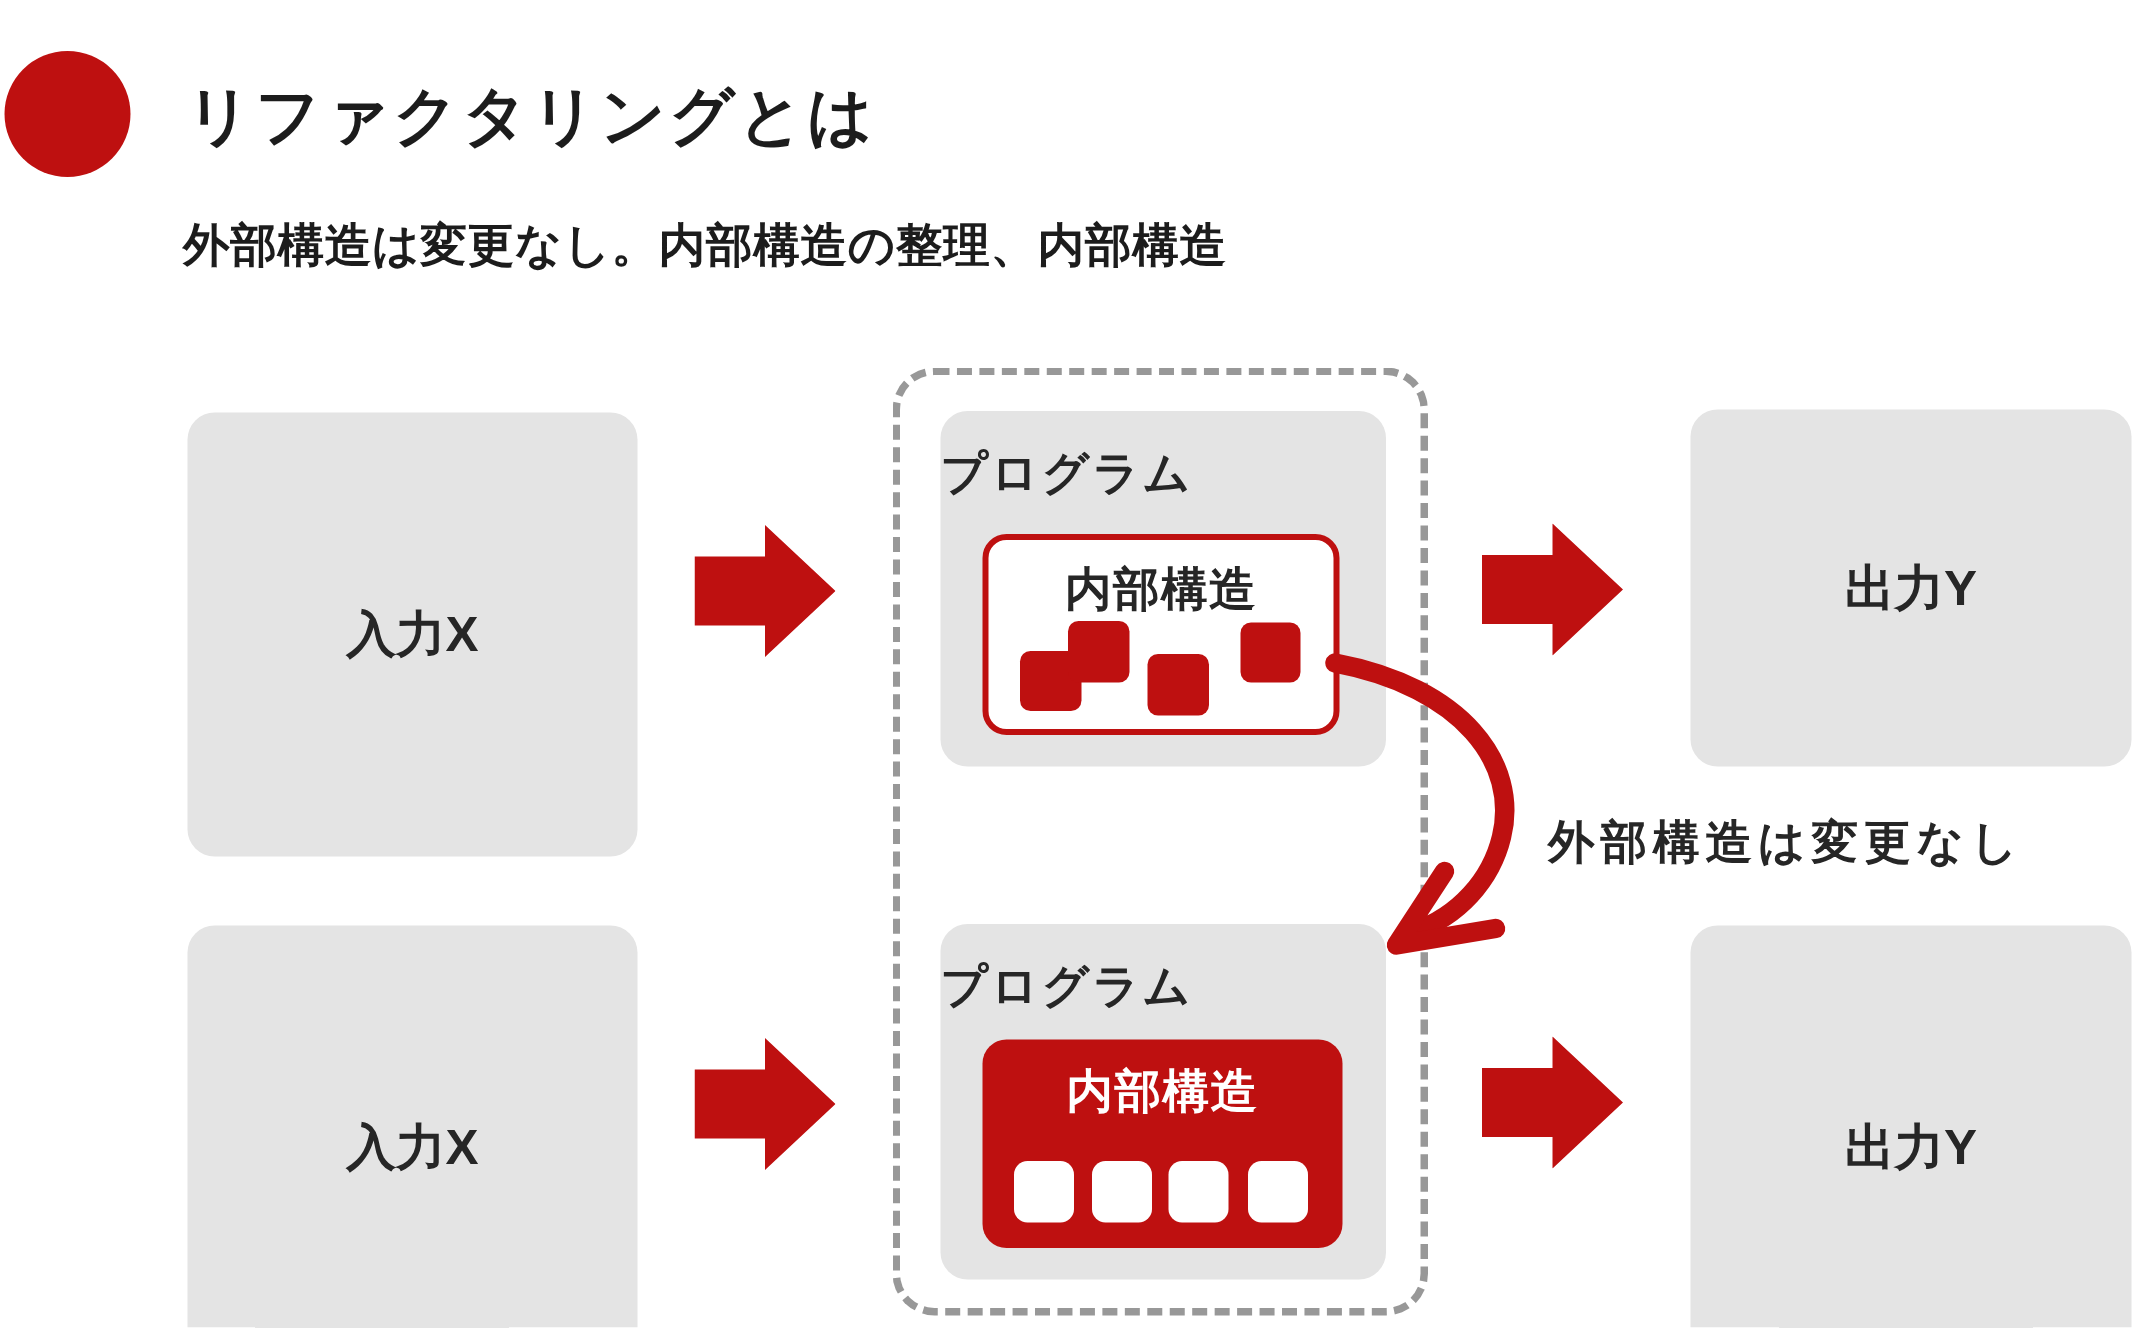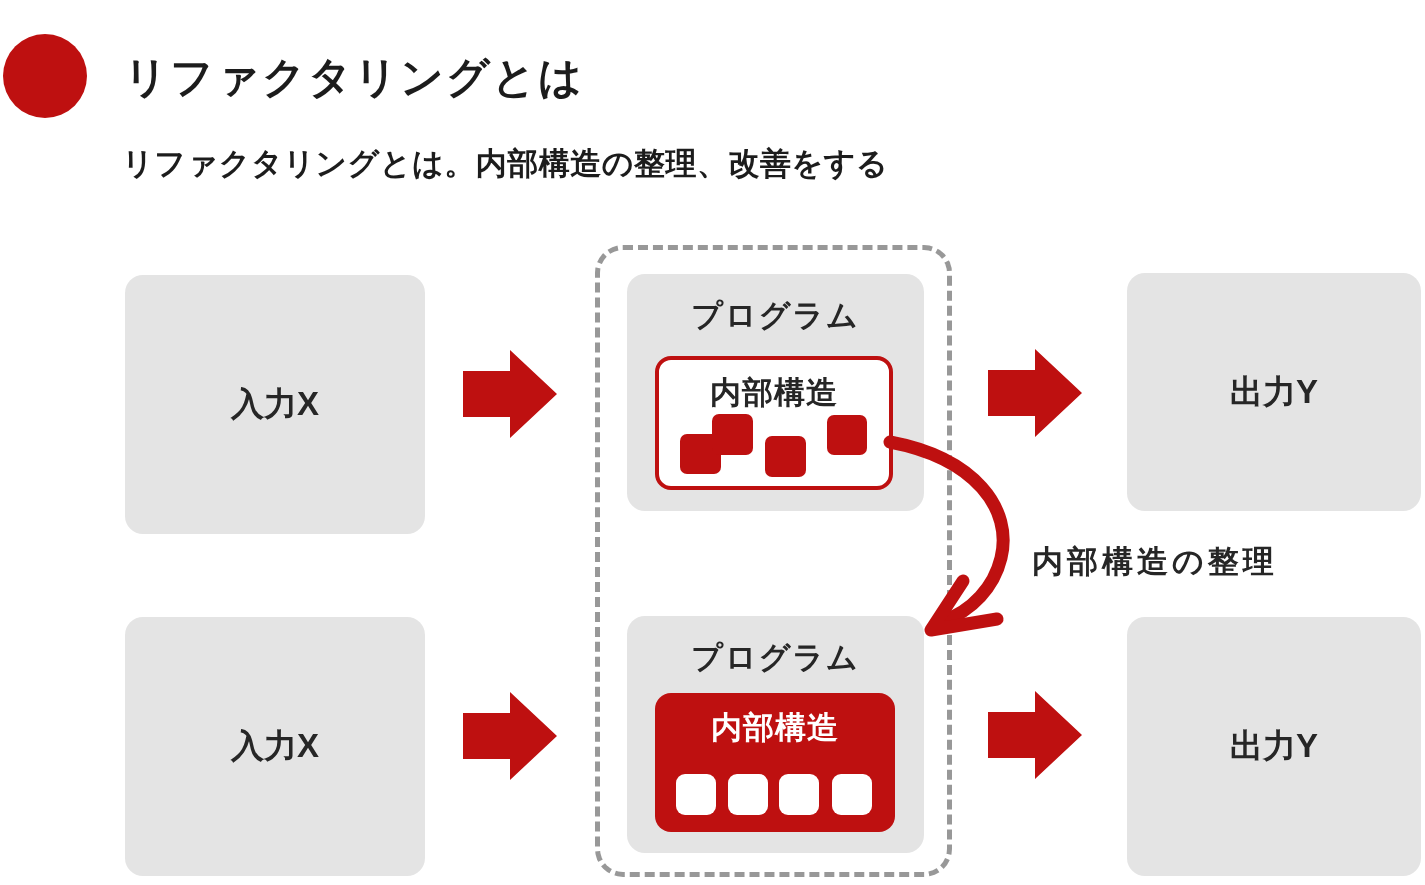--- a/index.html
+++ b/index.html
@@ -42,21 +42,21 @@
     left: 122px; top: 143px;
     font-size: 31px;
     font-weight: 700;
     letter-spacing: 0.5px;
     color: #1c1c1c;
     white-space: nowrap;
   }
   
   .side-box {
     position: absolute;
-    width: 300px; height: 259px;
+    width: 300px; height: 296px;
     background: var(--gray);
     border-radius: 18px;
     display: flex;
     align-items: center;
     justify-content: center;
     font-size: 33px;
     font-weight: 700;
     color: var(--text);
   }
   #input-top  { left: 125px;  top: 275px; }
@@ -79,21 +79,21 @@
     left: 627px;
     width: 297px; height: 237px;
     background: var(--gray);
     border-radius: 18px;
   }
   #program-top    { top: 274px; }
   #program-bottom { top: 616px; }
   .program-title {
     position: absolute;
     top: 21px; left: 0; right: 0;
-    text-align: center;
+    text-align: left;
     font-size: 31px;
     font-weight: 700;
     color: var(--text);
     letter-spacing: 2px;
   }
   
   .inner-messy {
     position: absolute;
     left: 28px; top: 82px;
     width: 238px; height: 134px;
@@ -182,21 +182,21 @@
     white-space: nowrap;
   }
 </style>
 </head>
 <body>
 
 <div class="canvas">
 
   <div class="bullet"></div>
   <h1 class="title">リファクタリングとは</h1>
-  <p class="subtitle">リファクタリングとは。内部構造の整理、改善をする</p>
+  <p class="subtitle">外部構造は変更なし。内部構造の整理、内部構造</p>
 
   <div class="dashed-frame"></div>
 
   <div class="side-box" id="input-top">
     <span>入力X</span>
   </div>
 
   <svg class="flow-arrow" id="arrow-in-top" viewBox="0 0 94 88">
     <polygon points="0,21 47,21 47,0 94,44 47,88 47,67 0,67"></polygon>
   </svg>
@@ -244,15 +244,15 @@
   </svg>
 
   <div class="side-box" id="output-bottom">
     <span>出力Y</span>
   </div>
 
   <svg class="refactor-arrow" viewBox="0 0 165 215">
     <path d="M 10 17 C 95 33, 133 84, 121 133 C 114 162, 92 186, 63 196"></path>
     <path d="M 83 156 L 51 205 L 117 194"></path>
   </svg>
-  <div class="refactor-label">内部構造の整理</div>
+  <div class="refactor-label">外部構造は変更なし</div>
 
 </div>
 
 </body></html>

